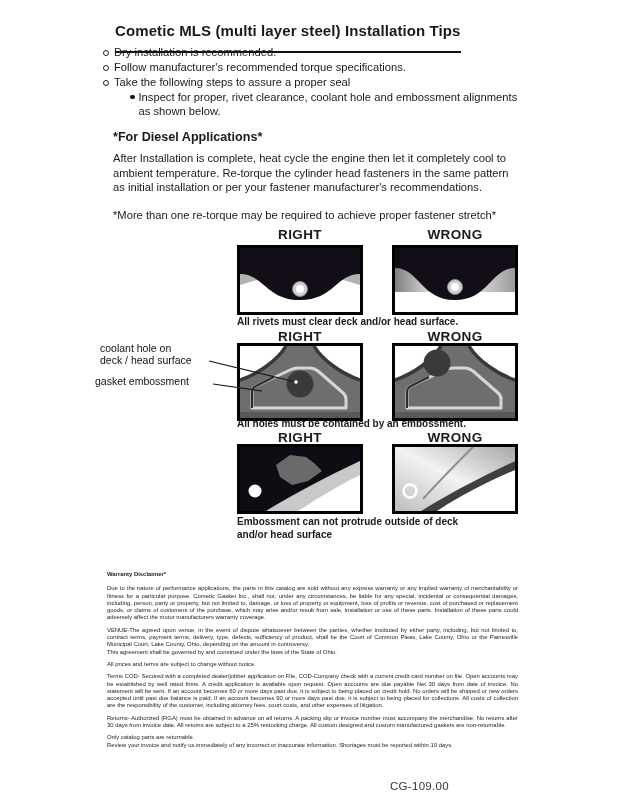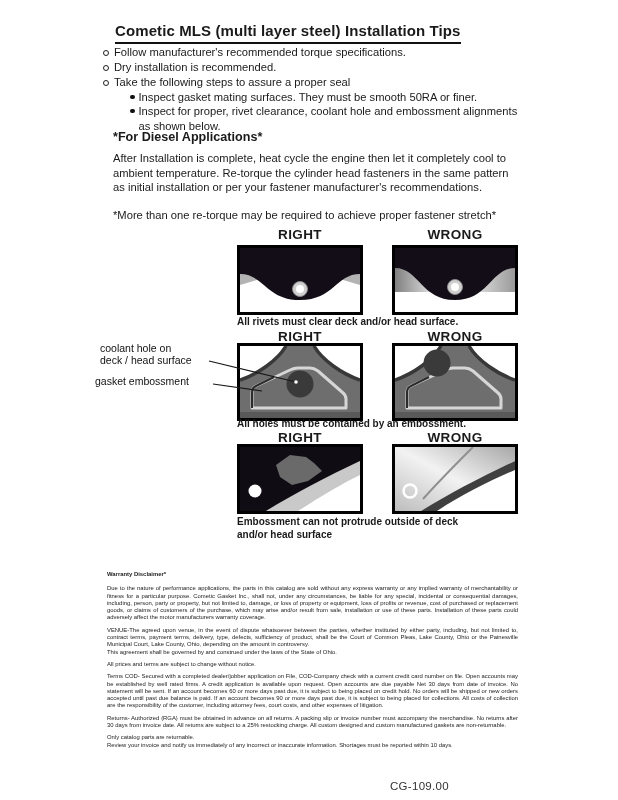--- a/index.html
+++ b/index.html
@@ -6,21 +6,21 @@
   .page {
     position:relative; width:618px; height:800px; margin:0 auto;
     background:#ffffff; overflow:hidden;
     font-family:"Liberation Sans", sans-serif; color:#1a1a1a;
   }
 
   
   .title {
     position:absolute; left:115px; top:22px;
     font-size:15px; font-weight:bold; letter-spacing:0.1px;
-    border-bottom:2px solid #111; padding-bottom:3px;
+    border-bottom:2px solid #111; padding-bottom:12px;
   }
 
   
   .tips { position:absolute; left:103px; top:45px; width:425px; font-size:11.2px; }
   .tip { display:flex; align-items:flex-start; line-height:15px; }
   .tip .ring { width:4px; height:4px; border:1.2px solid #222; border-radius:50%;
                margin:4.5px 5px 0 0; flex:none; }
   .subtip { display:flex; align-items:flex-start; margin-left:27px; line-height:14.4px; }
   .subtip .dot { width:4.5px; height:4.5px; background:#111; border-radius:50%;
                  margin:4.5px 4px 0 0; flex:none; }
@@ -55,33 +55,29 @@
 </head>
 <body>
 
 <div class="page">
 
   <div class="title">Cometic MLS (multi layer steel) Installation Tips</div>
 
   <div class="tips">
     <div class="tip">
       <span class="ring"></span>
-      <span>Follow manufacturer's recommended torque specifications.</span>
+      <span>Dry installation is recommended.</span>
     </div>
     <div class="tip">
       <span class="ring"></span>
-      <span>Dry installation is recommended.</span>
+      <span>Follow manufacturer's recommended torque specifications.</span>
     </div>
     <div class="tip">
       <span class="ring"></span>
       <span>Take the following steps to assure a proper seal</span>
-    </div>
-    <div class="subtip">
-      <span class="dot"></span>
-      <span>Inspect gasket mating surfaces.  They must be smooth 50RA or finer.</span>
     </div>
     <div class="subtip">
       <span class="dot"></span>
       <span>Inspect for proper, rivet clearance, coolant hole and embossment alignments as shown below.</span>
     </div>
   </div>
 
   <div class="diesel">
     <div class="h">*For Diesel Applications*</div>
     <p>After Installation is complete, heat cycle the engine then let it completely cool to ambient temperature. Re-torque the cylinder head fasteners in the same pattern as initial installation or per your fastener manufacturer's recommendations.</p>

